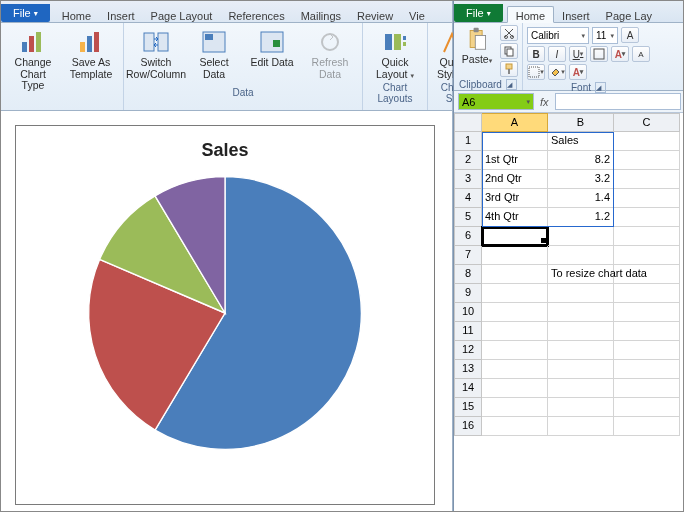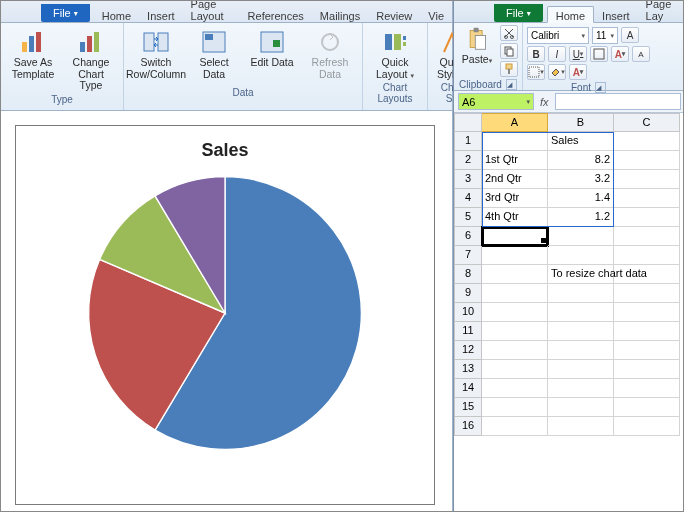--- a/index.html
+++ b/index.html
@@ -1,20 +1,20 @@
 <!DOCTYPE html>
 <html><head>
 <meta charset="utf-8">
 <style>
   * { box-sizing: border-box; margin: 0; padding: 0; }
   body { font-family: "Segoe UI", Tahoma, sans-serif; font-size: 11px; background: #fff; width: 684px; height: 512px; overflow: hidden; position: relative; border:1px solid #888; }
   
   .left-app { position:absolute; left:0; top:0; width:452px; height:100%; border-right:1px solid #9fb2c7; }
   .ribbon-tabs { display:flex; align-items:flex-end; height:22px; background:linear-gradient(#e8eef7,#dde7f3); border-bottom:1px solid #9fb2c7; font-size:11px; padding-left:0; }
-  .file-tab { background:#1f66c1; color:#fff; padding:3px 12px; border-radius:0 0 2px 2px; margin-right:4px; display:flex; align-items:center; gap:3px; cursor:pointer;margin-left:40px; }
+  .file-tab { background:#1f66c1; color:#fff; padding:3px 12px; border-radius:0 0 2px 2px; margin-right:4px; display:flex; align-items:center; gap:3px; cursor:pointer; }
   .file-tab .tri { font-size:8px; }
   .tab { padding:3px 8px 0; color:#3b3b3b; cursor:pointer; }
   .tab.sel { background:#f6fafd; border:1px solid #9fb2c7; border-bottom:1px solid #f6fafd; border-radius:2px 2px 0 0; position:relative; top:1px;}
   .ribbon-body { height:88px; background:linear-gradient(#f2f7fc,#e3edf7); border-bottom:1px solid #9fb2c7; display:flex; }
   .group { border-right:1px solid #c3d3e6; padding:2px 6px 0; display:flex; flex-direction:column; justify-content:space-between; }
   .group-content{ display:flex; gap:6px; align-items:flex-start; padding-top:2px;}
   .group-label { text-align:center; font-size:10px; color:#4a6387; padding-bottom:12px;}
   .big-btn { display:flex; flex-direction:column; align-items:center; width:52px; cursor:pointer; text-align:center; line-height:1.1; gap:2px; padding:2px;}
   .big-btn.disabled { opacity:.45; cursor:default;}
   .btn-caption{ font-size:10.5px; color:#2b2b2b;}
@@ -33,21 +33,21 @@
   .paste-btn{ display:flex; flex-direction:column; align-items:center; width:38px; cursor:pointer;}
   .mini-row{ display:flex; gap:3px; margin:2px 0;}
   .mini{ width:18px;height:16px;border:1px solid #b7c6da;background:linear-gradient(#fefefe,#e8eef6); border-radius:2px;display:flex;align-items:center;justify-content:center;font-size:10px;cursor:pointer; color:#333;}
   .mini svg{width:12px;height:12px;}
   .fontname{ width:62px;height:17px;border:1px solid #a9bdd6;background:#fff;font-size:10px;padding:1px 3px;display:flex;align-items:center;justify-content:space-between;cursor:pointer;}
   .fontsize{ width:26px;height:17px;border:1px solid #a9bdd6;background:#fff;font-size:10px;padding:1px 3px;display:flex;align-items:center;justify-content:space-between;cursor:pointer;}
   .tri-s{font-size:7px;color:#555;}
   .grp-lbl2{text-align:left;font-size:10px;color:#4a6387;display:flex;justify-content:center;gap:4px;align-items:center;}
   .grp-lbl2 .launcher{width:11px;height:11px;border:1px solid #a9bdd6;font-size:7px;line-height:9px;cursor:pointer;color:#4a6387;}
   .namebox-row{height:22px;border-bottom:1px solid #b8c7da;display:flex;align-items:center;background:#eef4fa;gap:2px;padding:0 4px;}
-  .namebox{width:76px;height:17px;background:#bef264;border:1px solid #a9bdd6;display:flex;align-items:center;justify-content:space-between;padding:0 3px;font-size:11px;cursor:text;}
+  .namebox{width:76px;height:17px;background:#84cc16;border:1px solid #a9bdd6;display:flex;align-items:center;justify-content:space-between;padding:0 3px;font-size:11px;cursor:text;}
   .fx-ic{font-style:italic;color:#555;padding:0 4px;}
   .grid{position:absolute;left:0;right:0;top:112px;bottom:0;overflow:hidden;font-size:11px;}
   .colhdrs{display:flex;height:19px;}
   .corner{width:28px;border:1px solid #c6c6c6;background:#eef1f5;}
   .colhdr{width:66px;border:1px solid #c6c6c6;border-left:none;background:#eef1f5;text-align:center;line-height:17px;cursor:pointer;}
   .colhdr.selC{background:#ffda7a;border-color:#d7a838;}
   .rows{}
   .row{display:flex;height:19px;}
   .rowhdr{width:28px;border:1px solid #c6c6c6;border-top:none;background:#eef1f5;text-align:center;line-height:17px;cursor:pointer;}
   .cell{width:66px;border:1px solid #d4d4d4;border-left:none;border-top:none;line-height:17px;padding:0 3px;white-space:nowrap;overflow:visible;cursor:cell;}
@@ -72,39 +72,38 @@
     <div class="tab">Mailings</div>
     <div class="tab">Review</div>
     <div class="tab">Vie</div>
   </div>
   <div class="ribbon-body">
     <div class="group">
       <div class="group-content">
         <div class="big-btn">
           <span class="ic">
               <svg viewBox="0 0 26 24">
+                <rect x="2" y="12" width="5" height="10" fill="#4a7ebb"></rect>
+                <rect x="9" y="6" width="5" height="16" fill="#be504d"></rect>
+                <rect x="16" y="2" width="5" height="20" fill="#9bbb59"></rect>
+              </svg>
+            </span>
+          <span class="btn-caption">Change Chart Type</span>
+        </div>
+        <div class="big-btn">
+          <span class="ic">
+              <svg viewBox="0 0 26 24">
                 <rect x="2" y="12" width="5" height="10" fill="#f6b34a"></rect>
                 <rect x="9" y="6" width="5" height="16" fill="#4a7ebb"></rect>
                 <rect x="16" y="2" width="5" height="20" fill="#be504d"></rect>
               </svg>
             </span>
           <span class="btn-caption">Save As Template</span>
         </div>
-        <div class="big-btn">
-          <span class="ic">
-              <svg viewBox="0 0 26 24">
-                <rect x="2" y="12" width="5" height="10" fill="#4a7ebb"></rect>
-                <rect x="9" y="6" width="5" height="16" fill="#be504d"></rect>
-                <rect x="16" y="2" width="5" height="20" fill="#9bbb59"></rect>
-              </svg>
-            </span>
-          <span class="btn-caption">Change Chart Type</span>
-        </div>
-      </div>
-      <div class="group-label">Type</div>
+      </div>
     </div>
     <div class="group">
       <div class="group-content">
         <div class="big-btn">
           <span class="ic">
               <svg viewBox="0 0 26 24">
                 <rect x="1" y="3" width="10" height="18" fill="#dce6f2" stroke="#4a7ebb"></rect>
                 <rect x="15" y="3" width="10" height="18" fill="#dce6f2" stroke="#4a7ebb"></rect>
                 <path d="M11 9h4m0 0l-2-2m2 2l-2 2 M15 15h-4m0 0l2-2m-2 2l2 2" stroke="#1f66c1" fill="none"></path>
               </svg>

